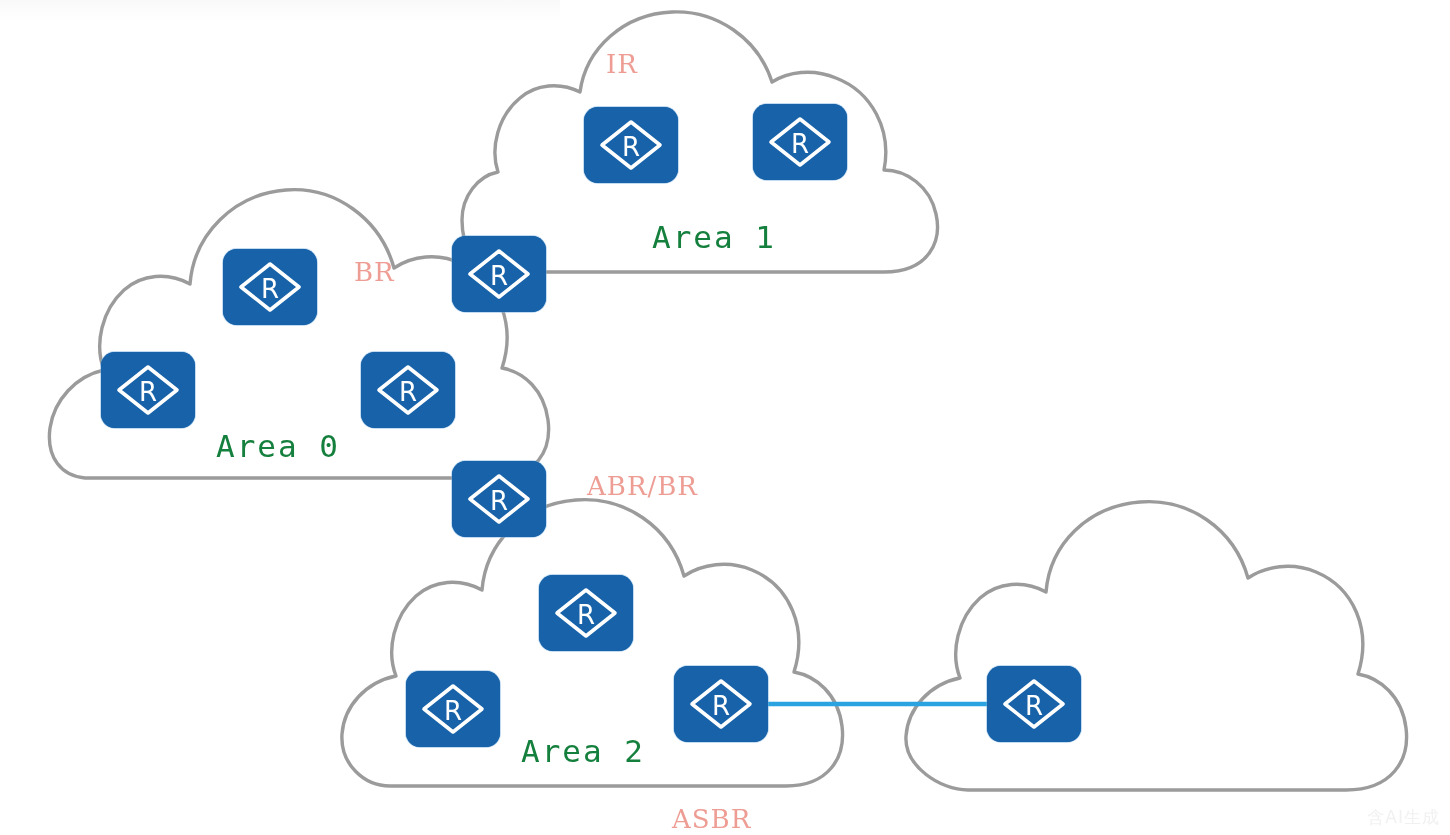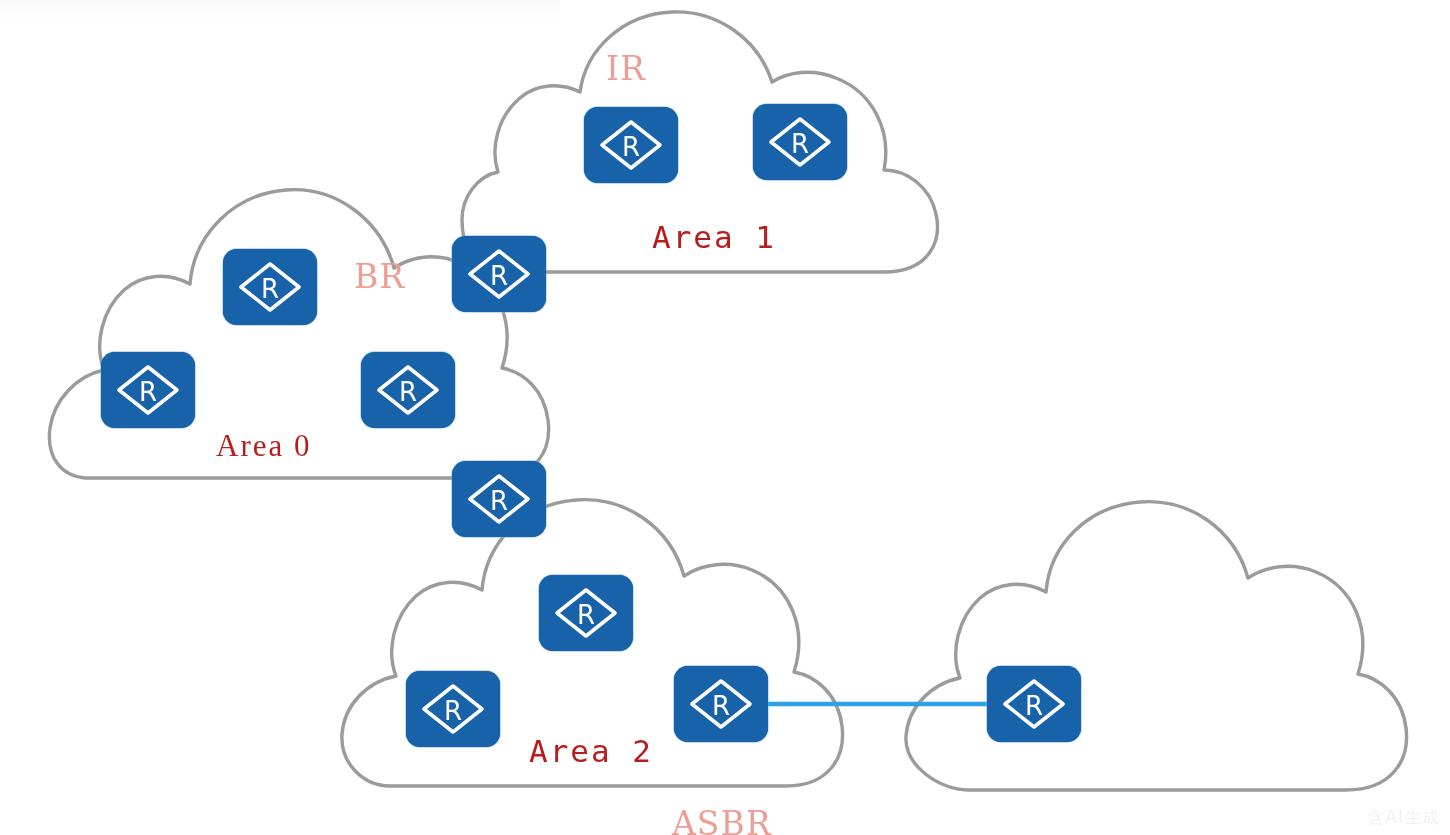--- a/index.html
+++ b/index.html
@@ -38,27 +38,27 @@
     box-shadow: 0 0 0 1px rgba(120,175,225,0.45);
   }
   .router svg { display: block; width: 100%; height: 100%; }
 
   
   .area-label {
     position: absolute;
     font-family: "DejaVu Sans Mono", "Liberation Mono", monospace;
     font-size: 31px;
     letter-spacing: 2px;
-    color: #b91c1c;
+    color: #15803d;
     white-space: nowrap;
   }
   .role-label {
     position: absolute;
     font-family: "DejaVu Serif", "Liberation Serif", serif;
-    font-size: 33px;
+    font-size: 26px;
     color: #ee9d94;
     white-space: nowrap;
     letter-spacing: 1px;
   }
   .as-label {
     position: absolute;
     font-family: "DejaVu Serif", "Liberation Serif", serif;
     font-size: 37px;
     color: #2b2b2b;
     white-space: nowrap;
@@ -221,22 +221,23 @@
 
   <div class="router" style="left:987px; top:666px;">
     <svg viewBox="0 0 94 76">
       <rect x="0" y="0" width="94" height="76" rx="14" fill="#1762a8"></rect>
       <path d="M47 15 L76 38 L47 61 L18 38 Z" fill="none" stroke="#ffffff" stroke-width="3.6" stroke-linejoin="round"></path>
       <text x="47" y="49" text-anchor="middle" font-family="'DejaVu Sans',sans-serif" font-size="26" fill="#ffffff">R</text>
     </svg>
   </div>
 
   <div class="area-label" style="left:652px; top:219px;">Area 1</div>
-  <div class="area-label" style="left:216px; top:428px;font-family:Liberation Serif, serif;">Area 0</div>
-  <div class="area-label" style="left:521px; top:733px;margin-left:8px;">Area 2</div>
+  <div class="area-label" style="left:216px; top:428px;">Area 0</div>
+  <div class="area-label" style="left:521px; top:733px;">Area 2</div>
 
   <div class="role-label" style="left:606px; top:49px;">IR</div>
   <div class="role-label" style="left:354px; top:257px;">BR</div>
+  <div class="role-label" style="left:587px; top:471px;">ABR/BR</div>
   <div class="role-label" style="left:672px; top:804px;">ASBR</div>
 
   <div class="watermark">含AI生成</div>
 
 </div>
 
 </body></html>

